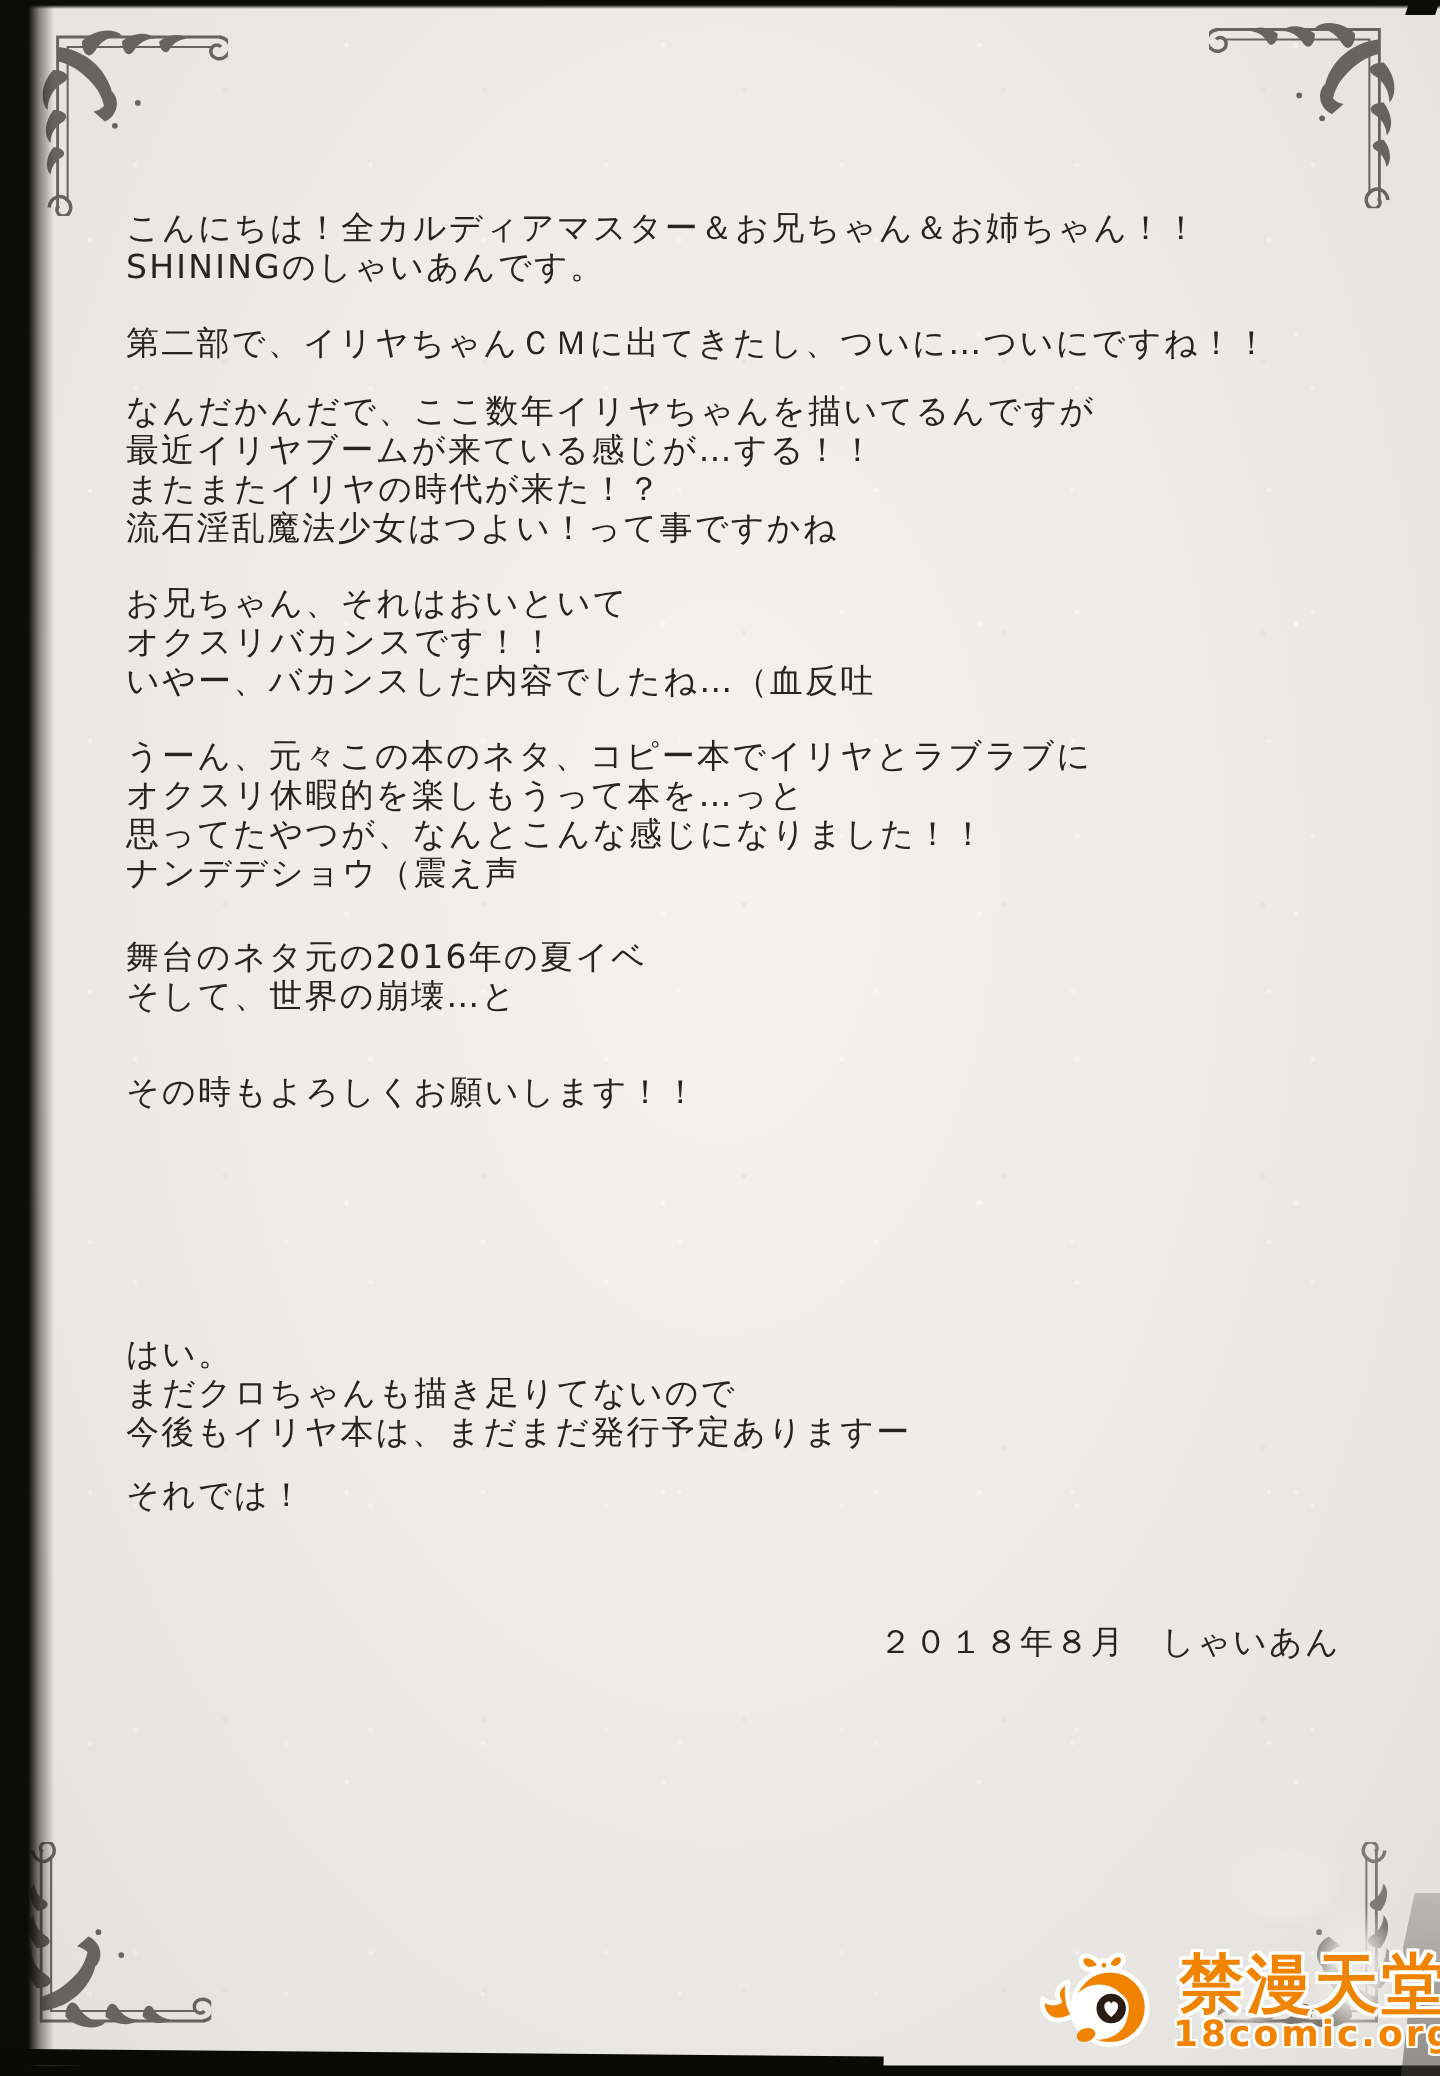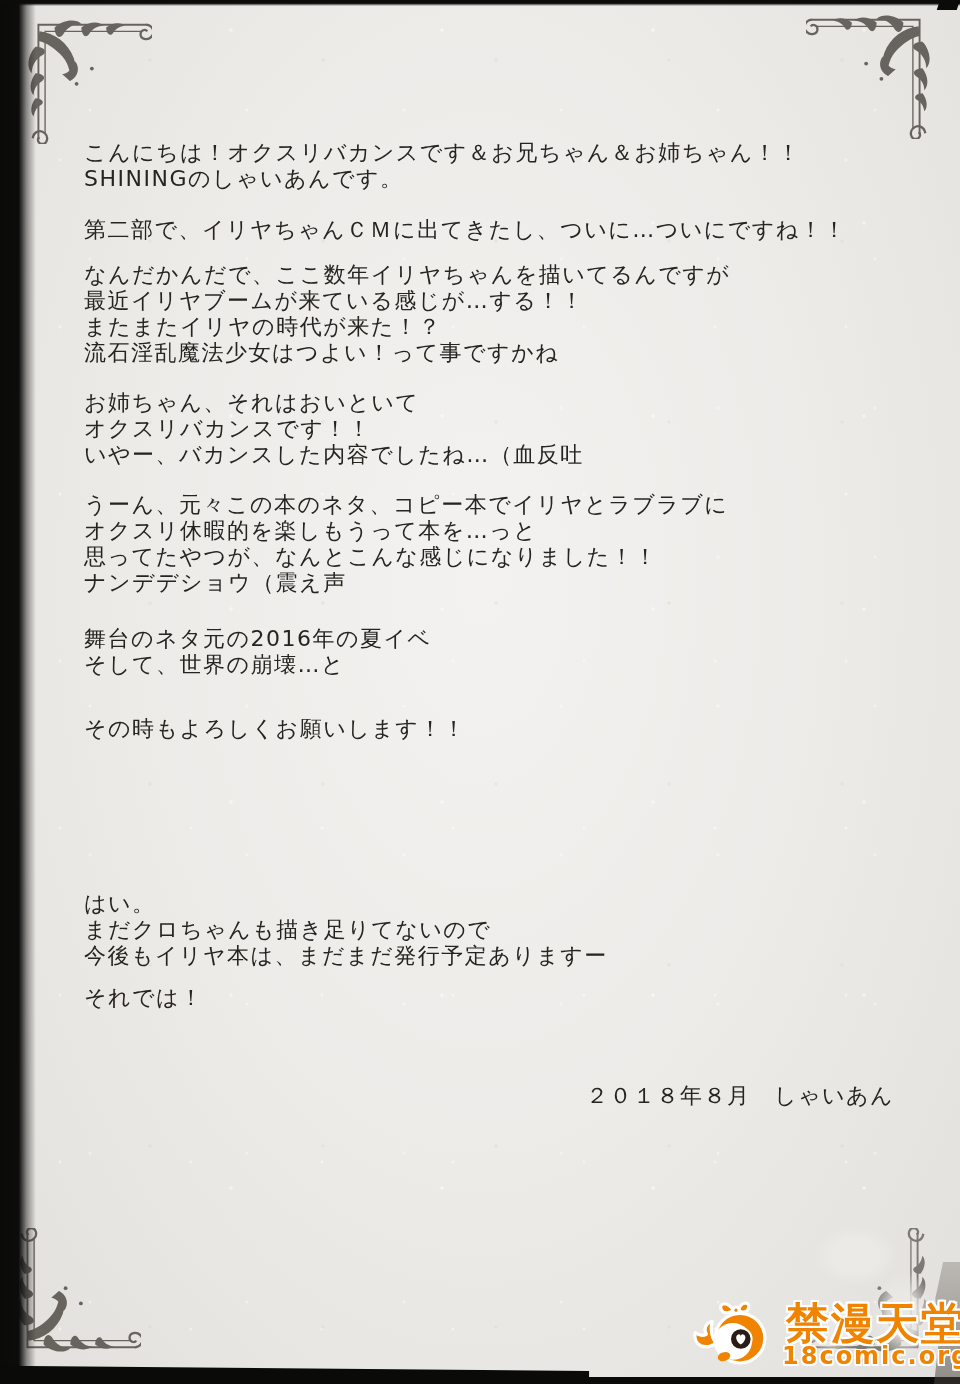--- a/index.html
+++ b/index.html
@@ -116,34 +116,34 @@
   </div>
   <div class="corner corner-br">
     <svg width="126" height="126">
         <use href="#flourish"></use>
       </svg>
   </div>
   <div class="br-wear"></div>
 
   <div class="afterword" id="afterword">
       <div class="para" style="margin-bottom: 25px;">
-        <div class="line">こんにちは！オクスリバカンスです＆お兄ちゃん＆お姉ちゃん！！</div>
+        <div class="line">こんにちは！全カルディアマスター＆お兄ちゃん＆お姉ちゃん！！</div>
         <div class="line">SHININGのしゃいあんです。</div>
       </div>
       <div class="para" style="margin-bottom: 19px;">
         <div class="line">第二部で、イリヤちゃんＣＭに出てきたし、ついに…ついにですね！！</div>
       </div>
       <div class="para" style="margin-bottom: 24px;">
         <div class="line">なんだかんだで、ここ数年イリヤちゃんを描いてるんですが</div>
         <div class="line">最近イリヤブームが来ている感じが…する！！</div>
         <div class="line">またまたイリヤの時代が来た！？</div>
         <div class="line">流石淫乱魔法少女はつよい！って事ですかね</div>
       </div>
       <div class="para" style="margin-bottom: 24px;">
-        <div class="line">お姉ちゃん、それはおいといて</div>
+        <div class="line">お兄ちゃん、それはおいといて</div>
         <div class="line">オクスリバカンスです！！</div>
         <div class="line">いやー、バカンスした内容でしたね…（血反吐</div>
       </div>
       <div class="para" style="margin-bottom: 30px;">
         <div class="line">うーん、元々この本のネタ、コピー本でイリヤとラブラブに</div>
         <div class="line">オクスリ休暇的を楽しもうって本を…っと</div>
         <div class="line">思ってたやつが、なんとこんな感じになりました！！</div>
         <div class="line">ナンデデショウ（震え声</div>
       </div>
       <div class="para" style="margin-bottom: 38px;">

